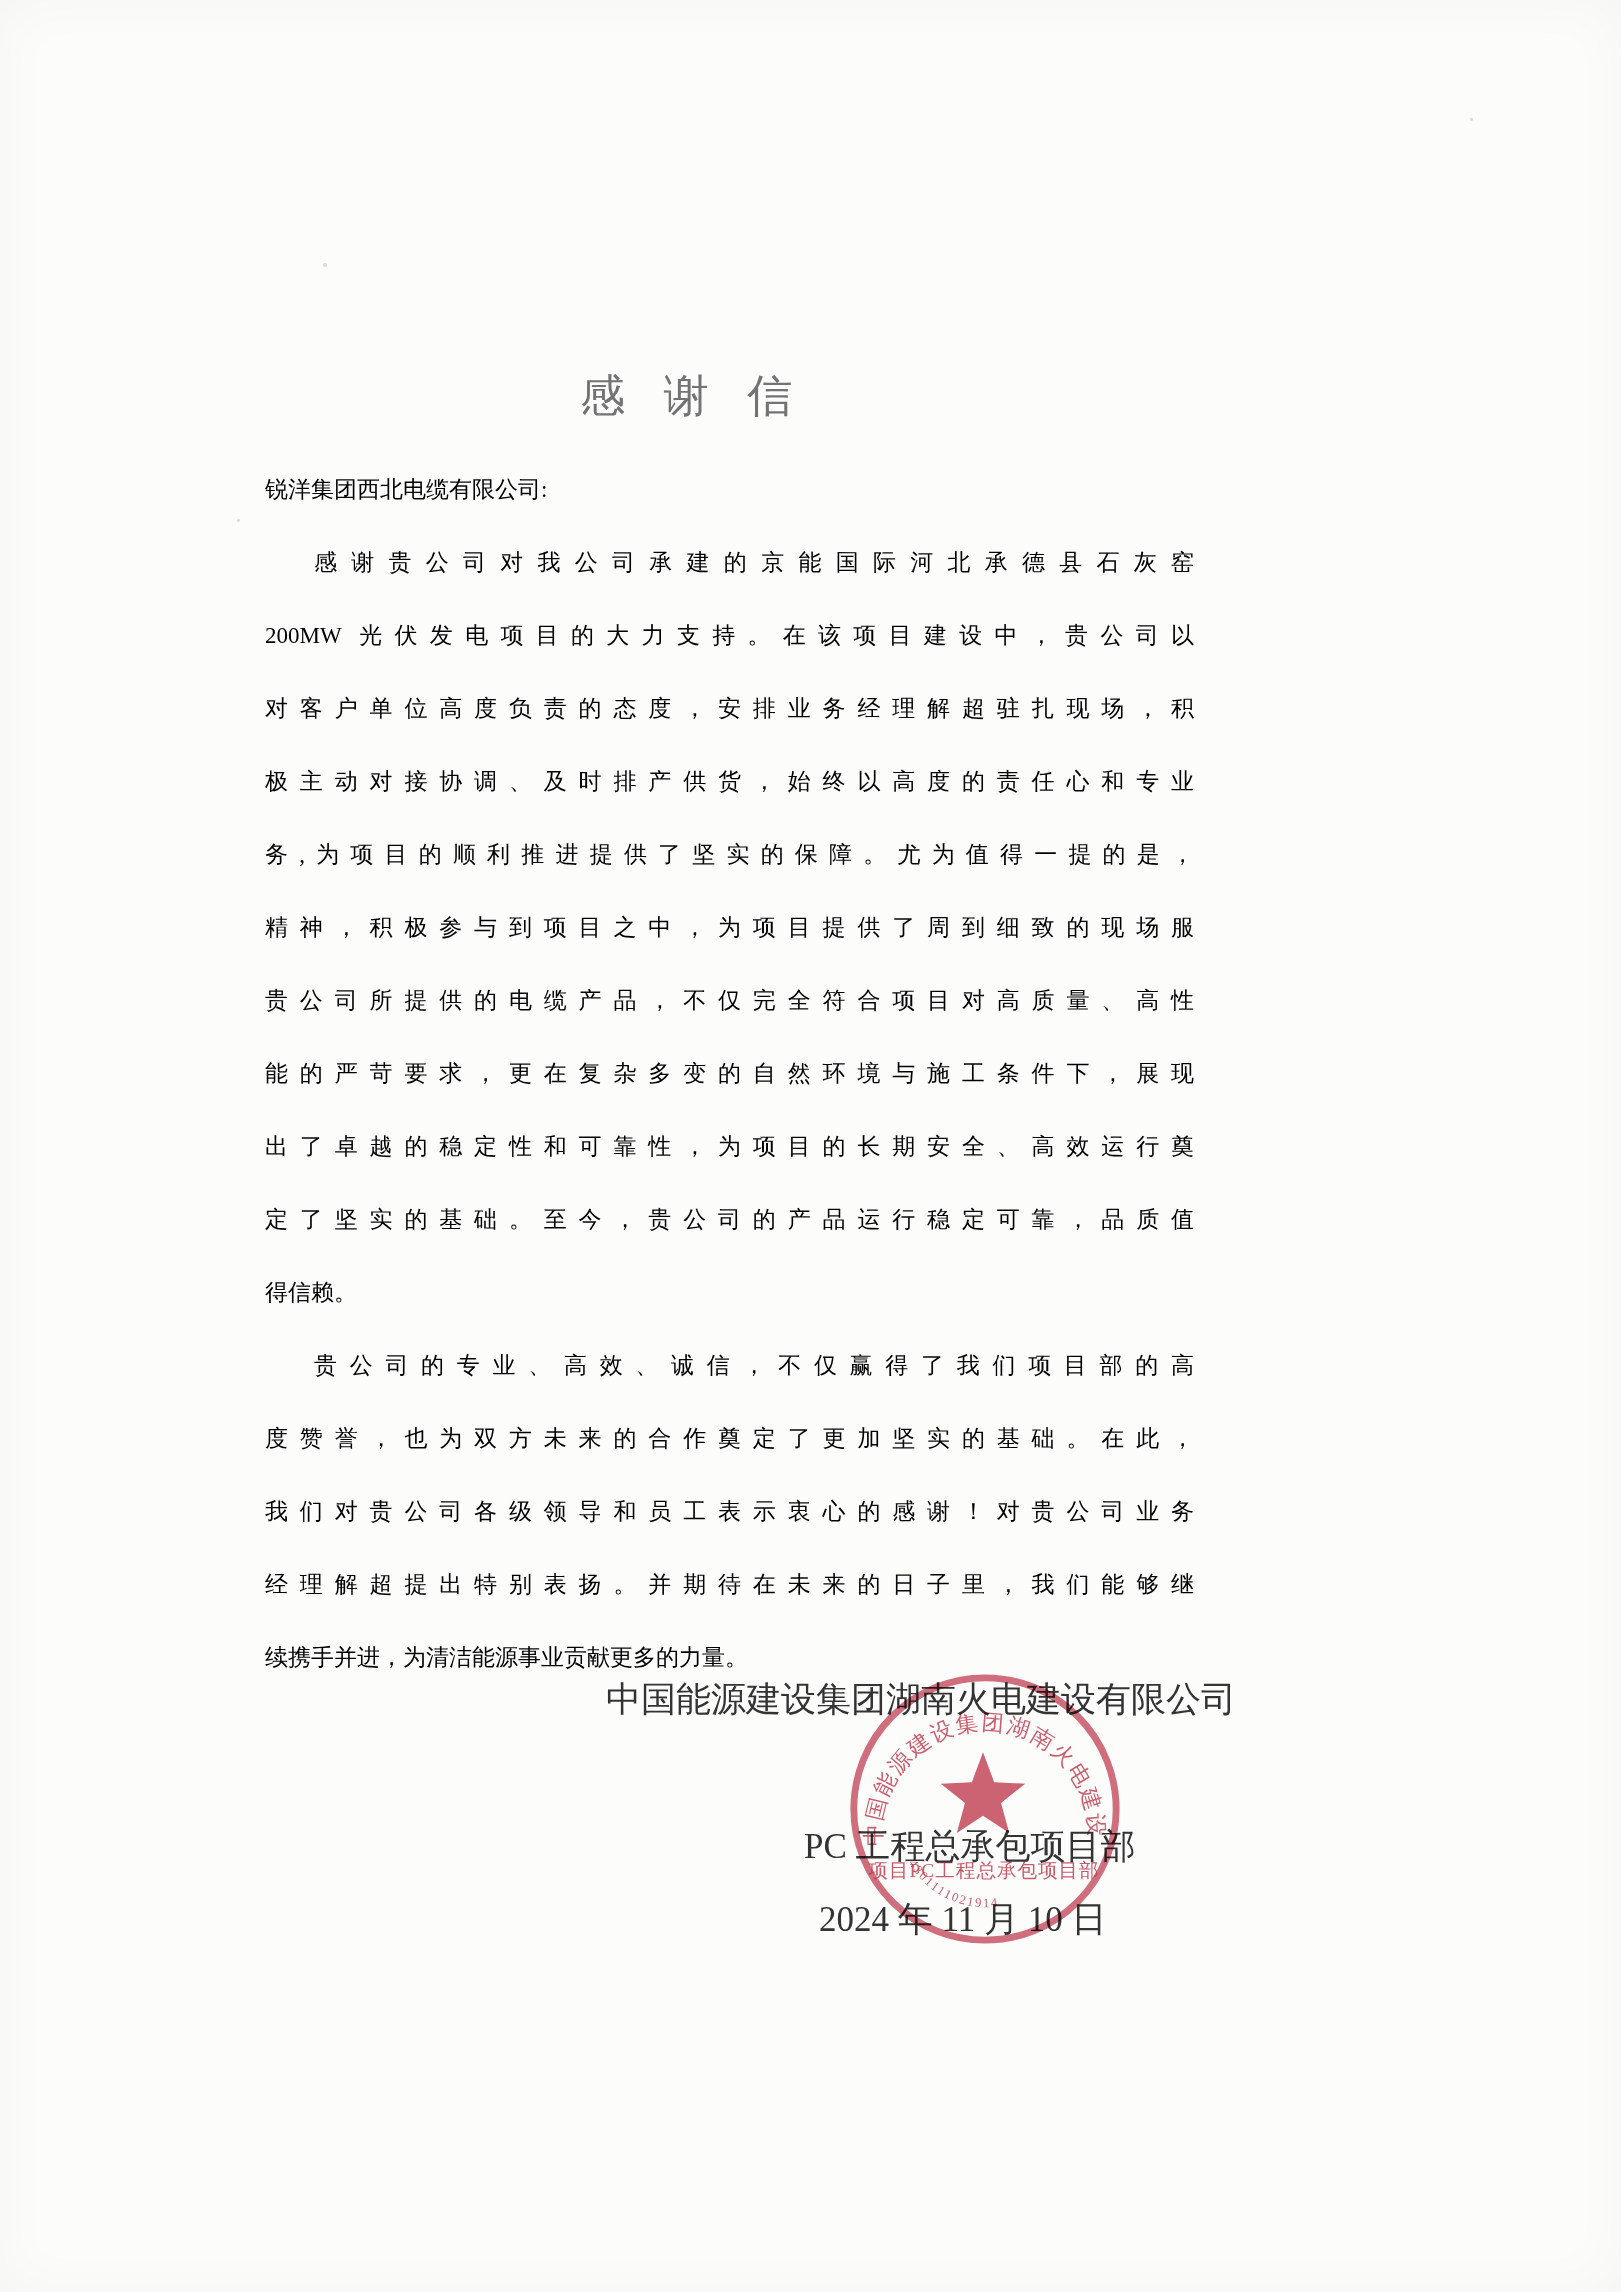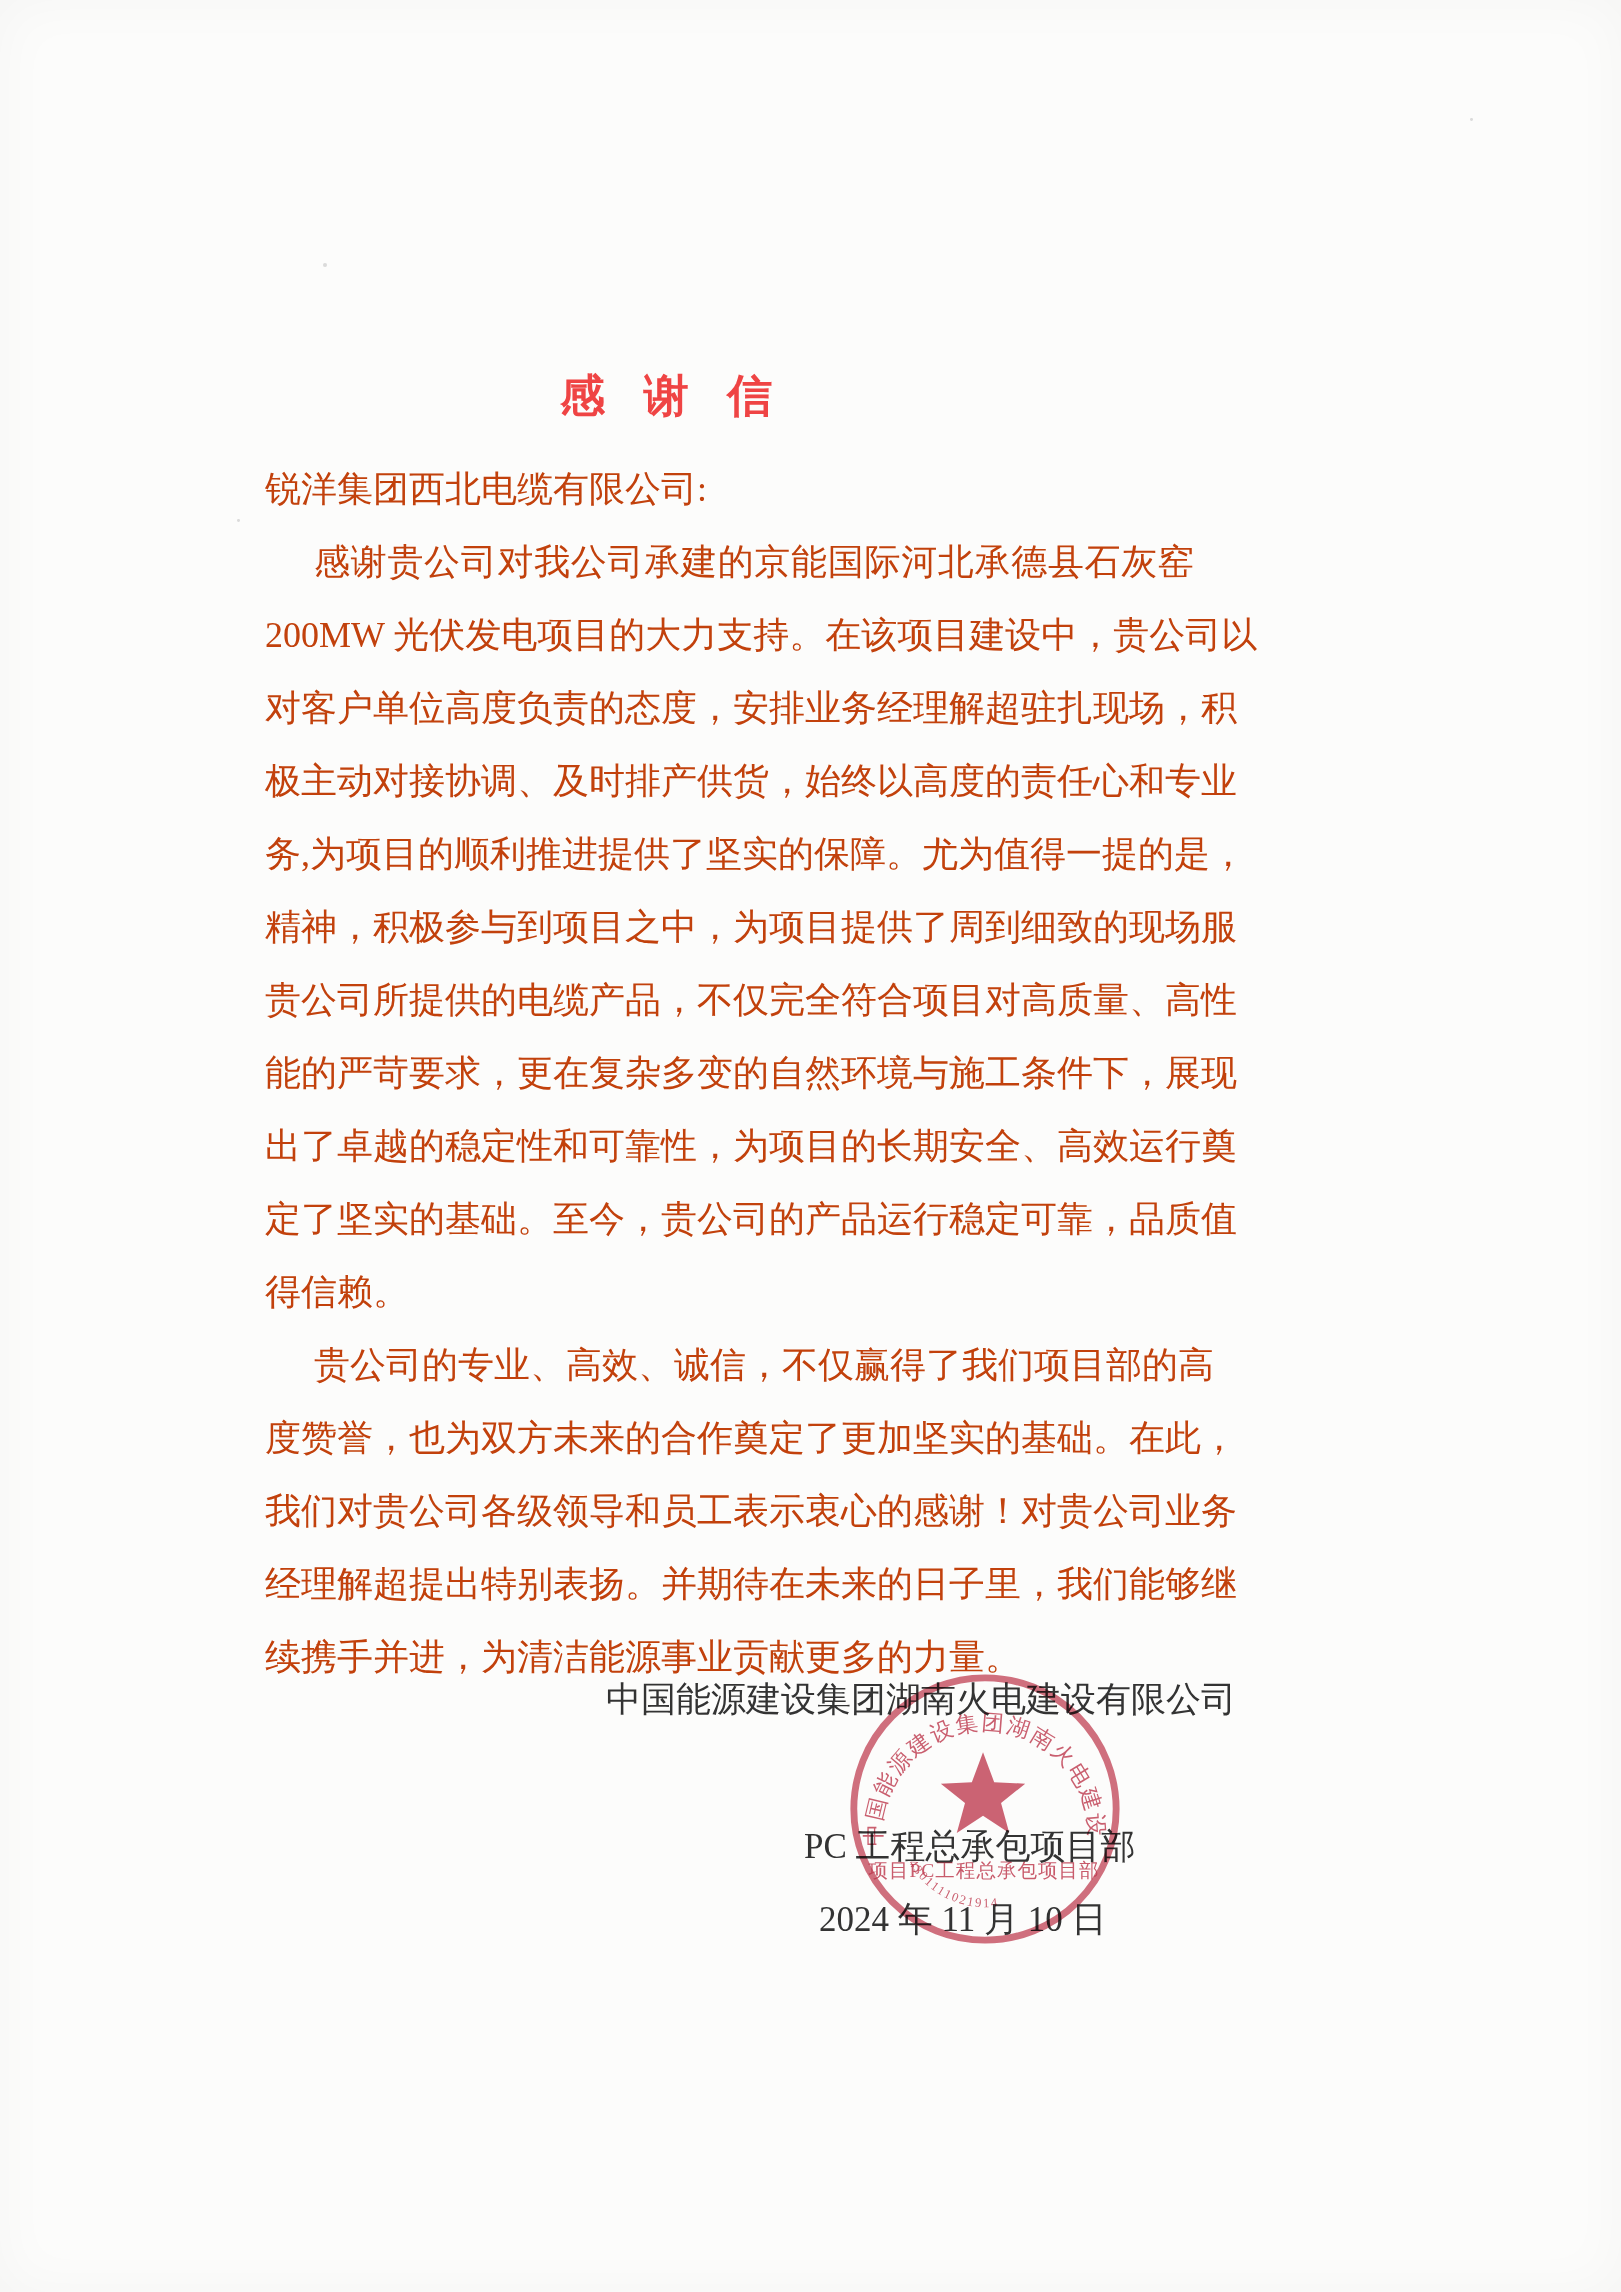--- a/index.html
+++ b/index.html
@@ -7,27 +7,27 @@
     width:1621px;height:2293px;
     background:#e9e9e9;
     font-family:"Liberation Serif","DejaVu Serif",serif;
   }
   .page{
     position:relative;width:1621px;height:2293px;overflow:hidden;
     background:#fcfcfb;
     box-shadow:inset 0 0 59px rgba(0,0,0,0.03);
   }
   .title{
-    position:absolute;left:560px;top:365px;
-    font-size:45px;font-weight:bold;color:#ef4444;
+    position:absolute;left:580px;top:365px;
+    font-size:45px;font-weight:normal;color:#737373;
     letter-spacing:13.7px;line-height:63px;white-space:nowrap;
   }
   .text-col{
     position:absolute;left:265px;top:453px;width:929px;
-    font-size:36px;color:#c2410c;line-height:73px;
+    font-size:23px;color:#000000;line-height:73px;
   }
   .bline{
     height:73px;white-space:nowrap;
     text-align:justify;text-align-last:justify;
     text-justify:inter-character;
   }
   .bline.natural{text-align:left;text-align-last:left;}
   .bline.indent{text-indent:49px;}
   .salutation{height:73px;text-align:left;white-space:nowrap;}
   .sigline{

